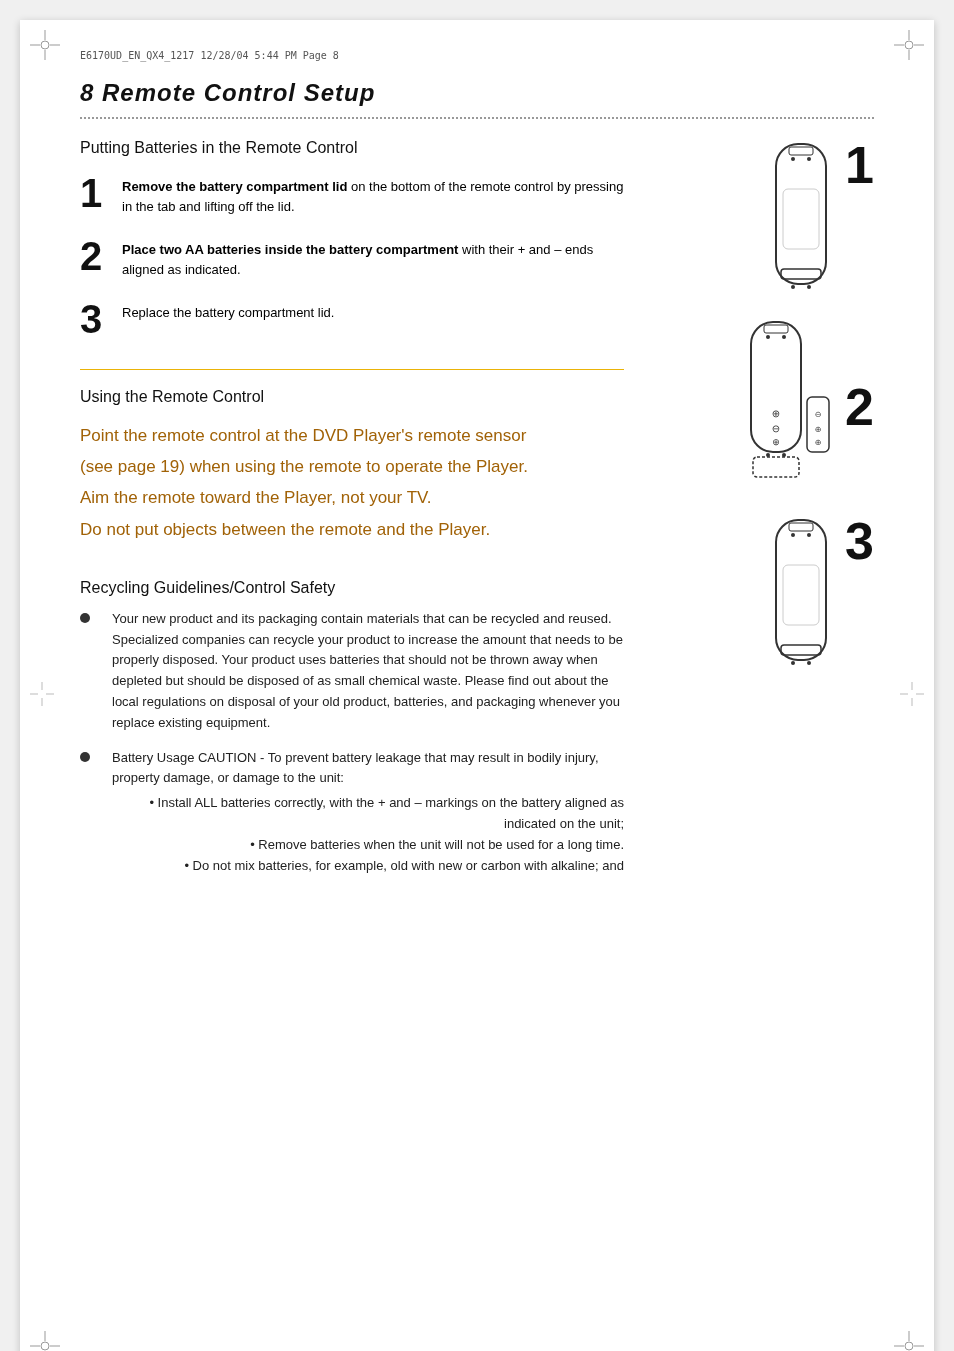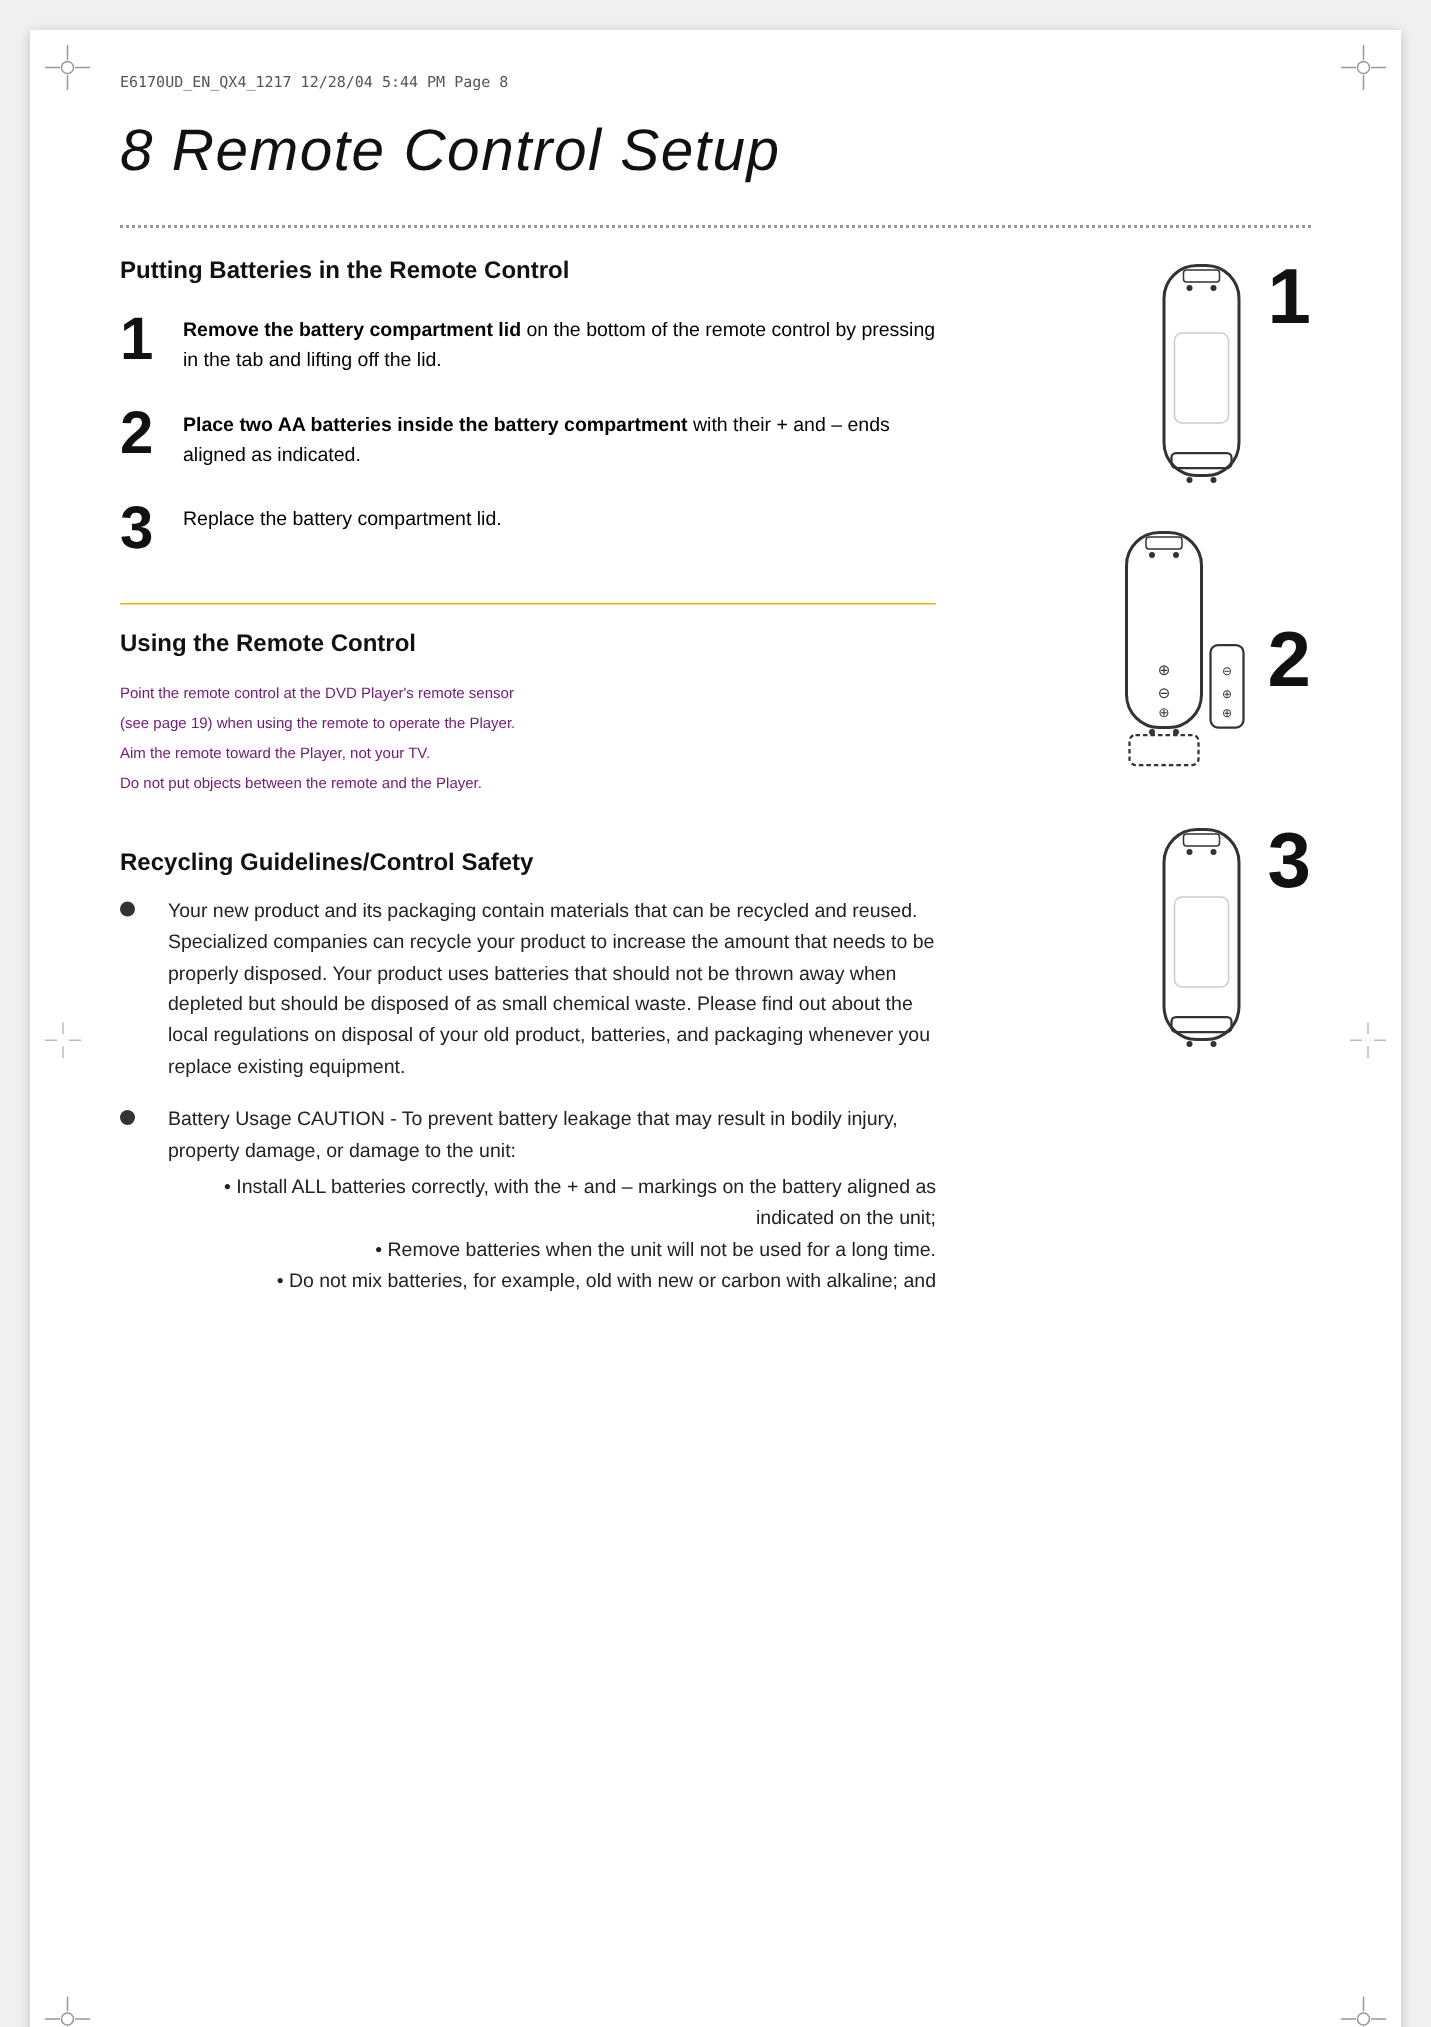--- a/index.html
+++ b/index.html
@@ -45,25 +45,25 @@
     
     .side-mark {
       position: absolute;
     }
     .side-mark.left-mid { left: 10px; top: 50%; transform: translateY(-50%); }
     .side-mark.right-mid { right: 10px; top: 50%; transform: translateY(-50%); }
     .side-mark svg { width: 24px; height: 24px; }
 
     
     .page-title {
-      font-size: 39px;
+      font-size: 24px;
       font-style: italic;
-      font-weight: normal;
+      font-weight: bold;
       color: #111;
-      margin-bottom: 27px;
+      margin-bottom: 10px;
       letter-spacing: 1px;
     }
 
     
     .dotted-line {
       border: none;
       border-top: 2px dotted #999;
       margin-bottom: 20px;
     }
 
@@ -82,21 +82,21 @@
       display: flex;
       flex-direction: column;
       align-items: center;
       gap: 10px;
       flex-shrink: 0;
     }
 
     
     .section-heading {
       font-size: 16px;
-      font-weight: bold;
+      font-weight: normal;
       color: #111;
       margin-bottom: 16px;
     }
 
     
     .step {
       display: flex;
       align-items: flex-start;
       margin-bottom: 20px;
       gap: 12px;
@@ -122,22 +122,22 @@
     }
 
     
     .using-section {
       margin-top: 30px;
       border-top: 1px solid #eab308;
       padding-top: 18px;
     }
 
     .using-section p {
-      font-size: 10px;
-      color: #701a75;
+      font-size: 17px;
+      color: #a16207;
       line-height: 1.6;
       margin-bottom: 4px;
     }
 
     
     .recycling-section {
       margin-top: 36px;
     }
 
     .recycling-section .section-heading {

